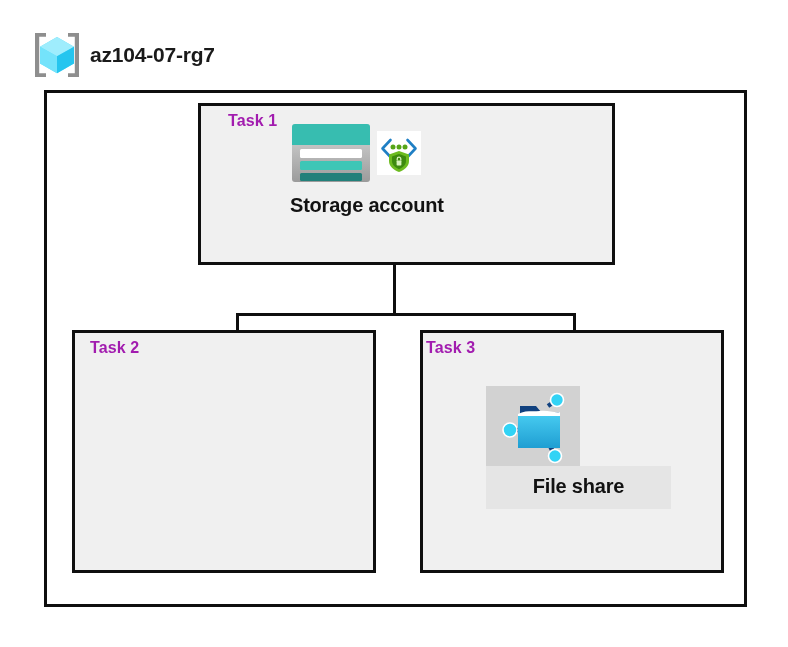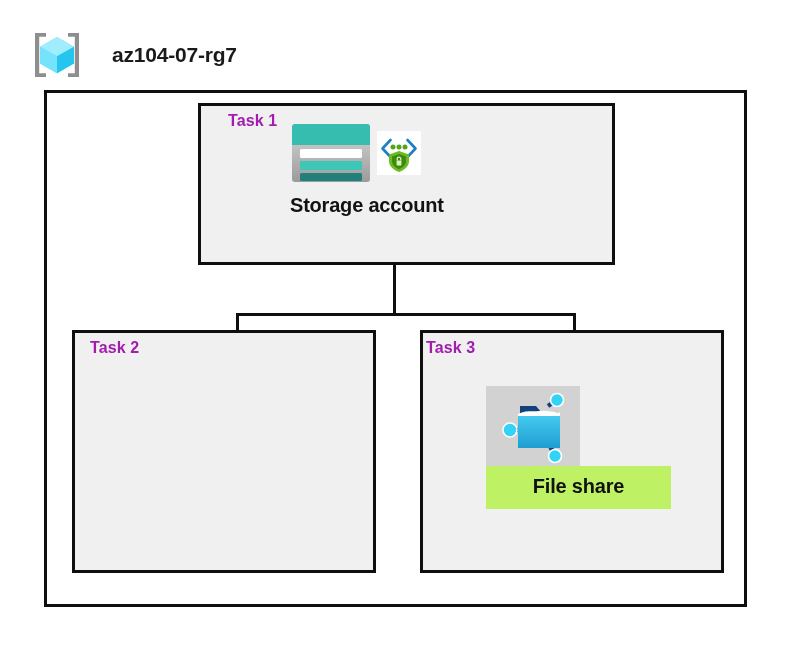--- a/index.html
+++ b/index.html
@@ -20,21 +20,21 @@
     overflow: hidden;
   }
 
   
   .rg-header {
     position: absolute;
     left: 30px;
     top: 28px;
     display: flex;
     align-items: center;
-    gap: 28px;
+    gap: 6px;
     text-align: center;
   }
   .rg-icon {
     width: 54px;
     height: 54px;
     display: block;
   }
   .rg-title {
     font-size: 21px;
     font-weight: bold;
@@ -122,21 +122,21 @@
   
   #node-fileshare { left: 486px; top: 386px; width: 185px; }
   .fs-icon-plate {
     background: #d2d2d2;
     padding: 4px 10px 0 10px;
     display: flex;
     justify-content: center;
   }
   .fileshare-icon { width: 74px; height: 76px; display: block; }
   .fs-caption-plate {
-    background: #bef264;
+    background: #e5e5e5;
     padding: 9px 22px 11px 22px;
     align-self: stretch;
     text-align: center;
     box-sizing: border-box;
   }
 </style>
 </head>
 <body>
 
 <div id="canvas">

